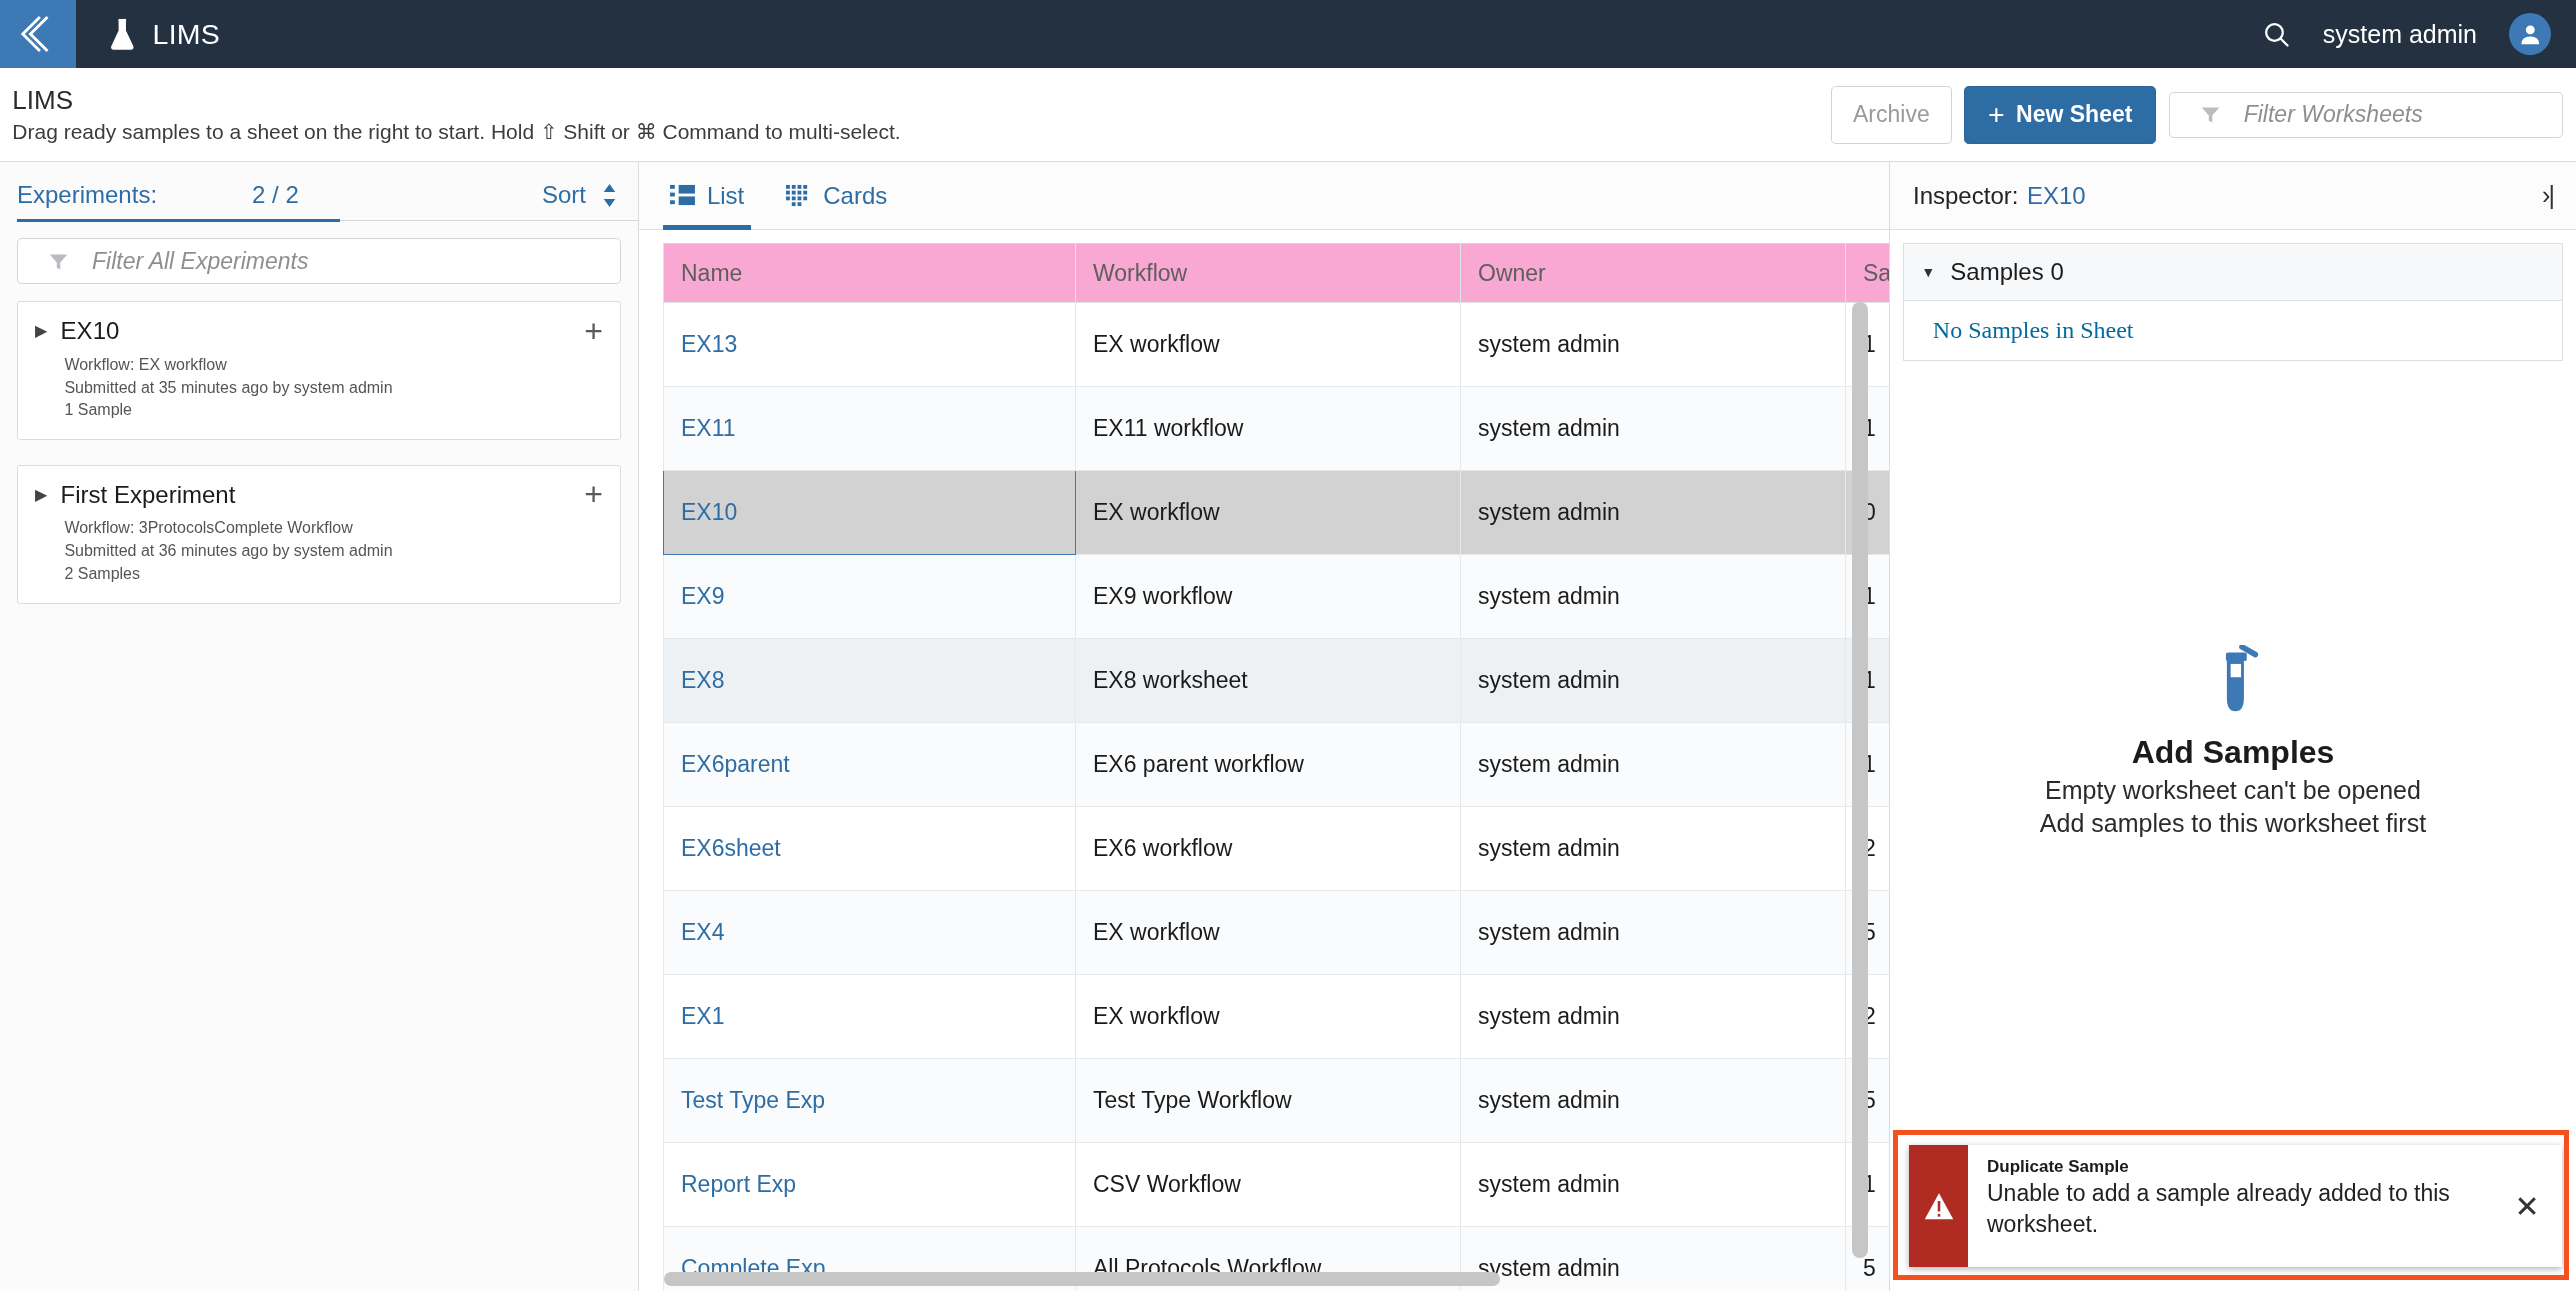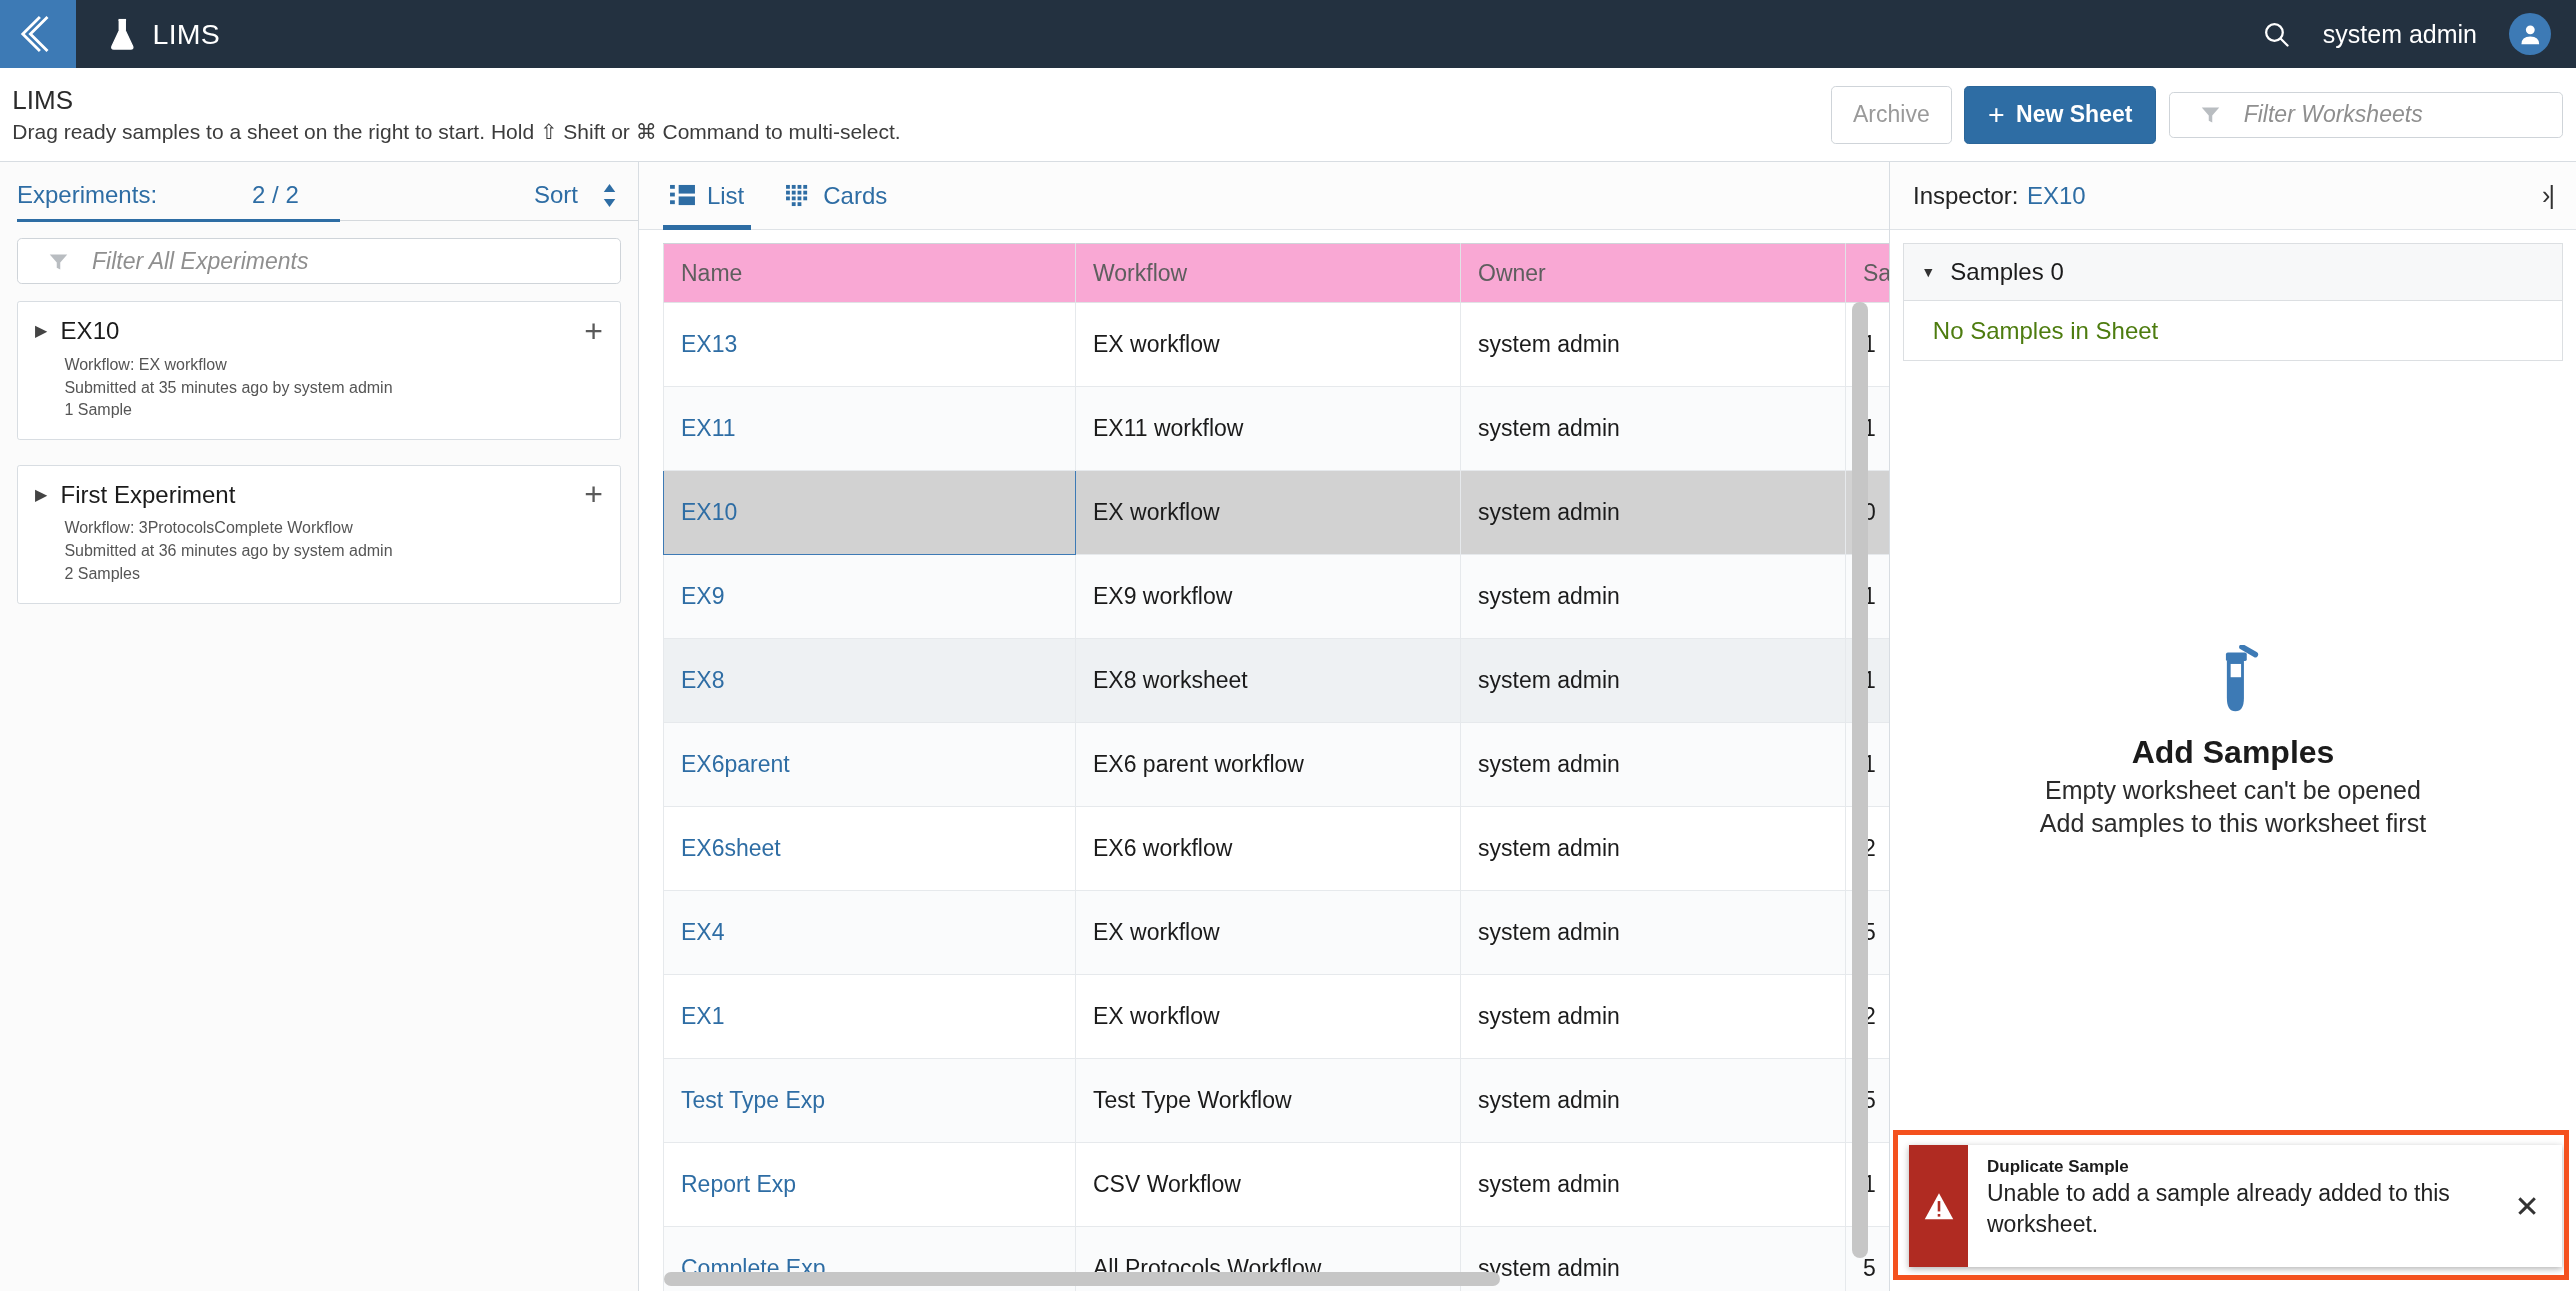--- a/index.html
+++ b/index.html
@@ -91,21 +91,21 @@
     display: flex; flex-direction: column;
   }
   #experiments-header {
     display: flex; align-items: baseline;
     padding: 19px 21px 0 17px;
     font-size: 24px; color: #2e6da4;
     position: relative;
   }
   #experiments-label { }
   #experiments-count { margin-left: 95px; }
-  #experiments-sort { margin-left: auto; display: flex; align-items: center; gap: 24px; cursor: pointer; }
+  #experiments-sort { margin-left: auto; display: flex; align-items: center; gap: 16px; cursor: pointer; }
   #experiments-underline {
     height: 3.8px; background: #2e6da4; width: 323px;
     margin: 9.5px 0 0 17px;
   }
   #experiments-underline-rest {
     height: 0.9px; background: #d5d9dd; margin-left: 340px; margin-top: -1.9px;
   }
   #experiments-filter {
     margin: 17px 17px 0 17px;
   }
@@ -230,22 +230,23 @@
   }
   #samples-section-header {
     height: 57px; display: flex; align-items: center; gap: 15px;
     padding-left: 17px; background: #f7f8f9;
     border-bottom: 0.9px solid #dcdfe2;
     font-size: 24px; color: #1b1b1b; cursor: pointer;
   }
   #samples-caret { font-size: 14.2px; color: #333; }
   #samples-empty {
     height: 59px; display: flex; align-items: center;
-    padding-left: 28.5px; font-size: 24px; color: #4d7c0f;
+    padding-left: 28.5px; font-size: 24px; color: #0369a1;
     background: #ffffff;
+    font-family: Liberation Serif, serif;
   }
   #add-samples-block {
     position: absolute; left: 0; right: 0; top: 483px;
     display: flex; flex-direction: column; align-items: center;
     pointer-events: none;
   }
   #add-samples-title {
     font-size: 32px; color: #1b1b1b; font-weight: bold; margin-top: 17px;
   }
   .add-samples-line { font-size: 25px; color: #2b2b2b; margin-top: 4.7px; }

